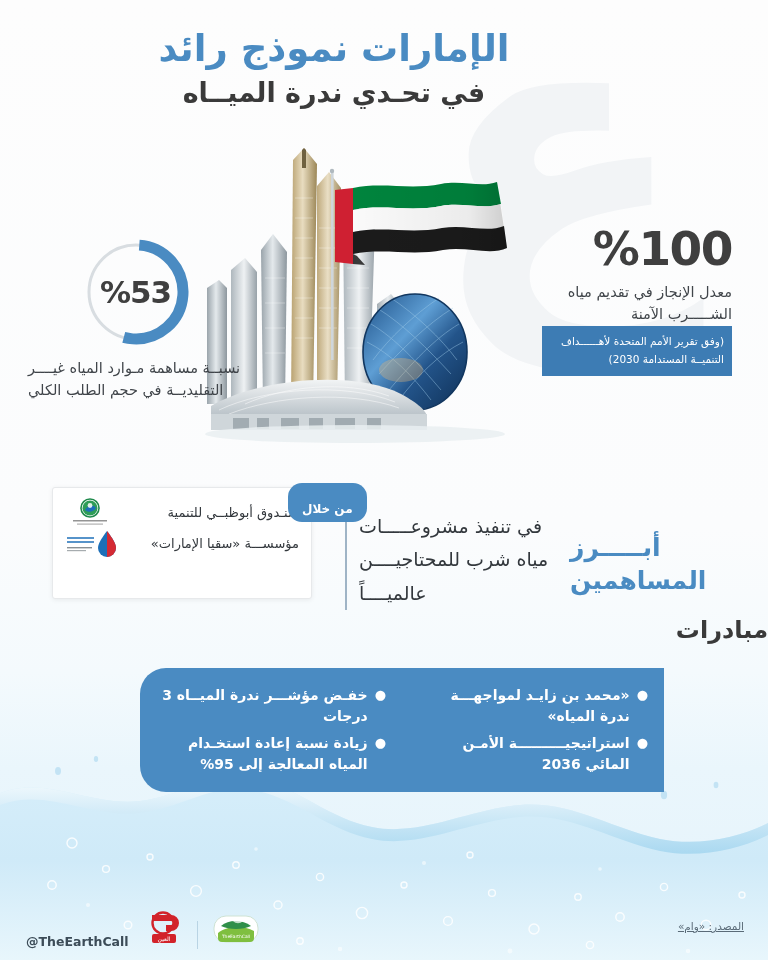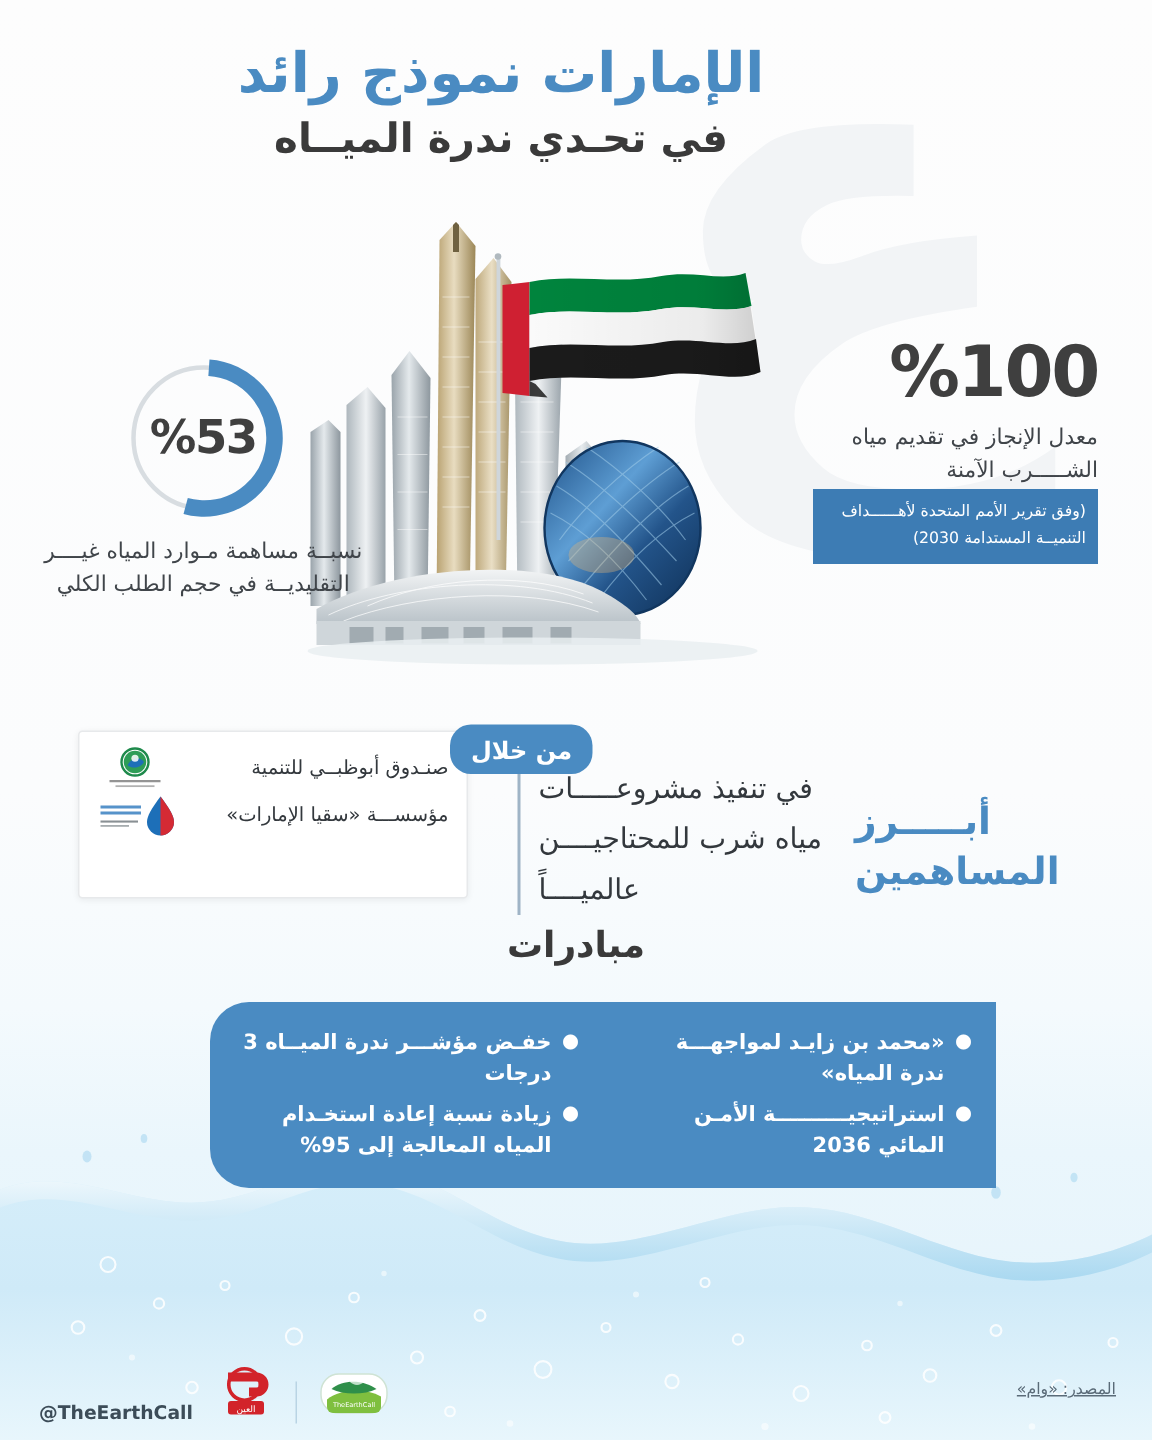--- a/index.html
+++ b/index.html
@@ -68,21 +68,21 @@
     z-index: 3;
   }
   .hero svg { display: block; }
 
   
   .stat-left {
     position: absolute;
     top: 236px;
     left: 28px;
     width: 215px;
-    text-align: center;
+    text-align: left;
     z-index: 5;
   }
   .donut-wrap { width: 112px; height: 112px; margin: 0 auto; position: relative; }
   .donut-value {
     position: absolute;
     inset: 0;
     display: flex; align-items: center; justify-content: center;
     font-size: 31px; font-weight: bold; color: #3f3f3f;
     direction: ltr;
     letter-spacing: -1px;
@@ -154,26 +154,26 @@
     text-align: right;
     font-size: 13px;
     color: #33383d;
     white-space: nowrap;
   }
   .contrib-logo { width: 58px; height: 30px; flex: 0 0 58px; }
 
   .through-pill {
     position: absolute;
     top: 483px;
-    left: 300px;
+    left: 288px;
     background: #4a8bc2;
     color: #fff;
-    font-size: 16px;
-    font-weight: bold;
-    padding: 8px 14px 6px;
+    font-size: 12px;
+    font-weight: bold;
+    padding: 19px 14px 6px;
     border-radius: 14px;
     z-index: 7;
   }
 
   .contrib-desc {
     position: absolute;
     top: 510px;
     left: 345px;
     width: 205px;
     text-align: left;
@@ -196,21 +196,21 @@
     line-height: 1.3;
     z-index: 5;
   }
 
   
   .init-title {
     position: absolute;
     top: 616px;
     left: 0;
     width: 768px;
-    text-align: center;
+    text-align: right;
     font-size: 24px;
     font-weight: bold;
     color: #3a3a3a;
     z-index: 5;
   }
   .init-box {
     position: absolute;
     top: 668px;
     left: 140px;
     width: 524px;

